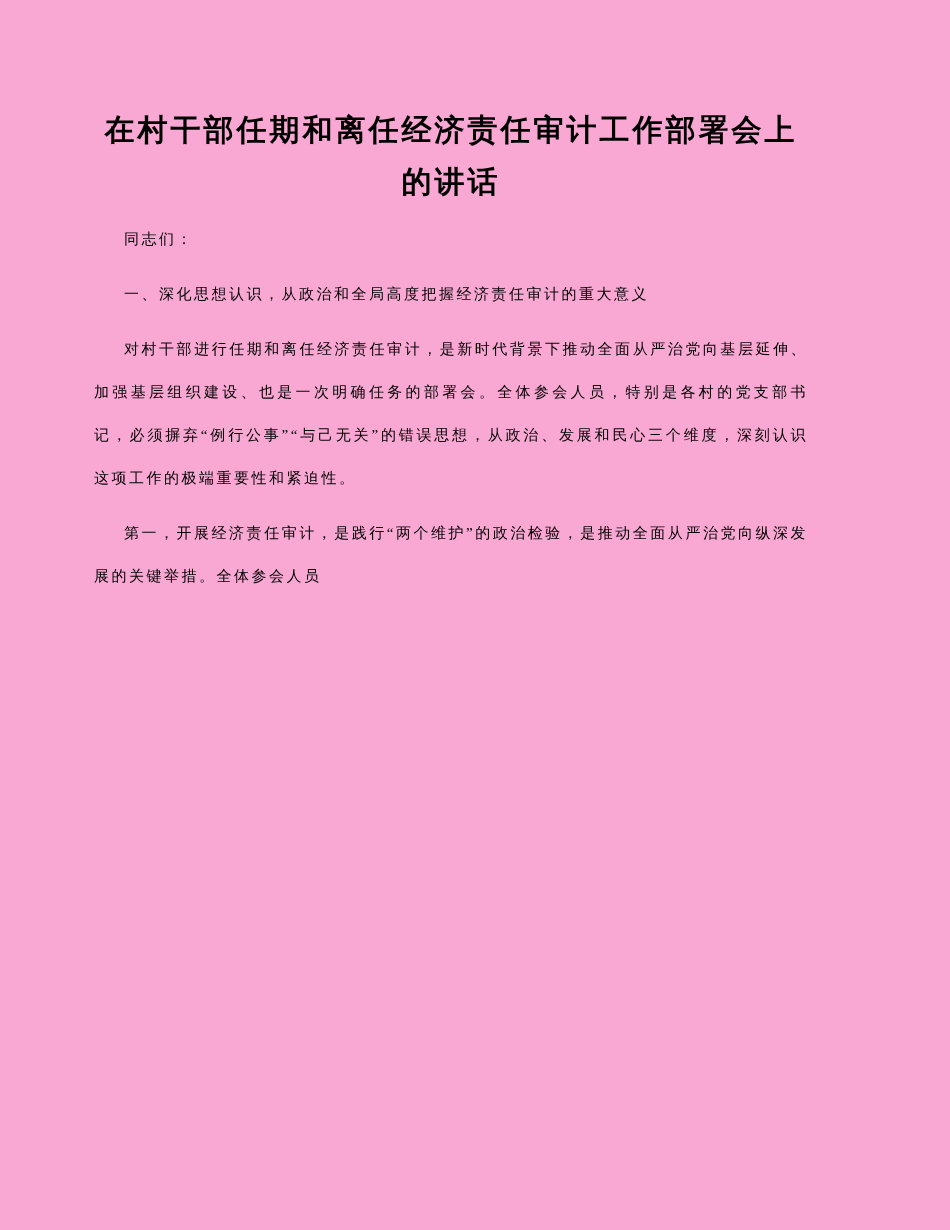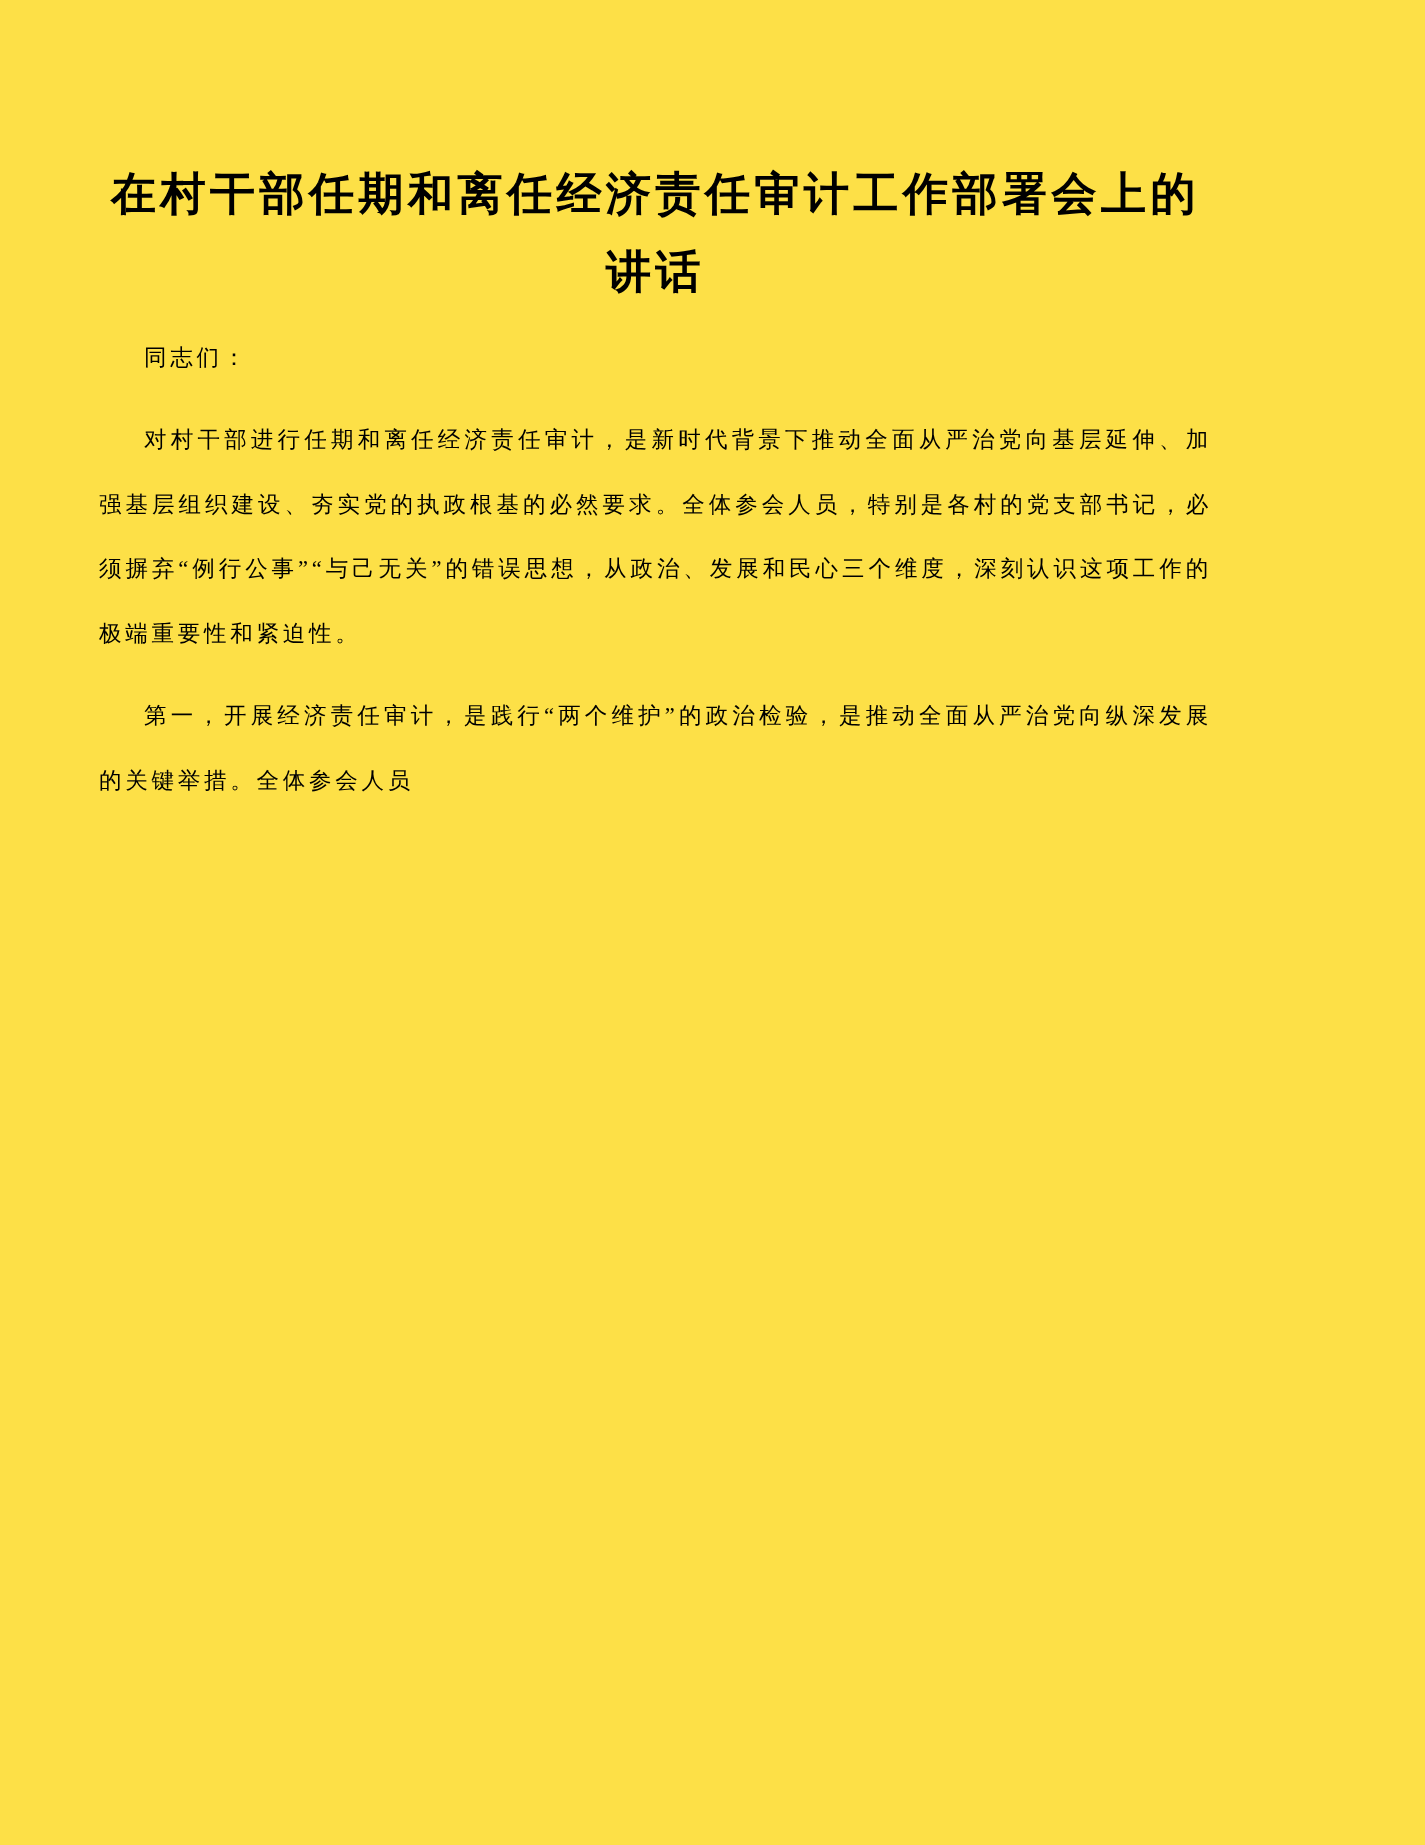--- a/index.html
+++ b/index.html
@@ -11,22 +11,22 @@
     width: 950px;
     height: 1230px;
     font-family: "Liberation Serif", "DejaVu Serif", serif;
     color: #000000;
     overflow: hidden;
   }
   .page {
     box-sizing: border-box;
     width: 950px;
     height: 1230px;
-    padding: 104px 142px 0 66px;
-    background: #fde047;
+    padding: 104px 142px 0 94px;
+    background: #f9a8d4;
     overflow: hidden;
   }
   .doc-title {
     margin: 0 0 10px 0;
     font-size: 30px;
     font-weight: bold;
     line-height: 52px;
     letter-spacing: 3px;
     text-align: center;
   }
@@ -40,16 +40,17 @@
     text-indent: 2em;
   }
 </style>
 </head>
 <body>
 
 <div class="page">
   <h1 class="doc-title">在村干部任期和离任经济责任审计工作部署会上的讲话</h1>
   <div class="body-text">
     <p>同志们：</p>
-    <p>对村干部进行任期和离任经济责任审计，是新时代背景下推动全面从严治党向基层延伸、加强基层组织建设、夯实党的执政根基的必然要求。全体参会人员，特别是各村的党支部书记，必须摒弃“例行公事”“与己无关”的错误思想，从政治、发展和民心三个维度，深刻认识这项工作的极端重要性和紧迫性。</p>
+    <p>一、深化思想认识，从政治和全局高度把握经济责任审计的重大意义</p>
+    <p>对村干部进行任期和离任经济责任审计，是新时代背景下推动全面从严治党向基层延伸、加强基层组织建设、也是一次明确任务的部署会。全体参会人员，特别是各村的党支部书记，必须摒弃“例行公事”“与己无关”的错误思想，从政治、发展和民心三个维度，深刻认识这项工作的极端重要性和紧迫性。</p>
     <p>第一，开展经济责任审计，是践行“两个维护”的政治检验，是推动全面从严治党向纵深发展的关键举措。全体参会人员</p>
   </div>
 </div>
 
 </body></html>

